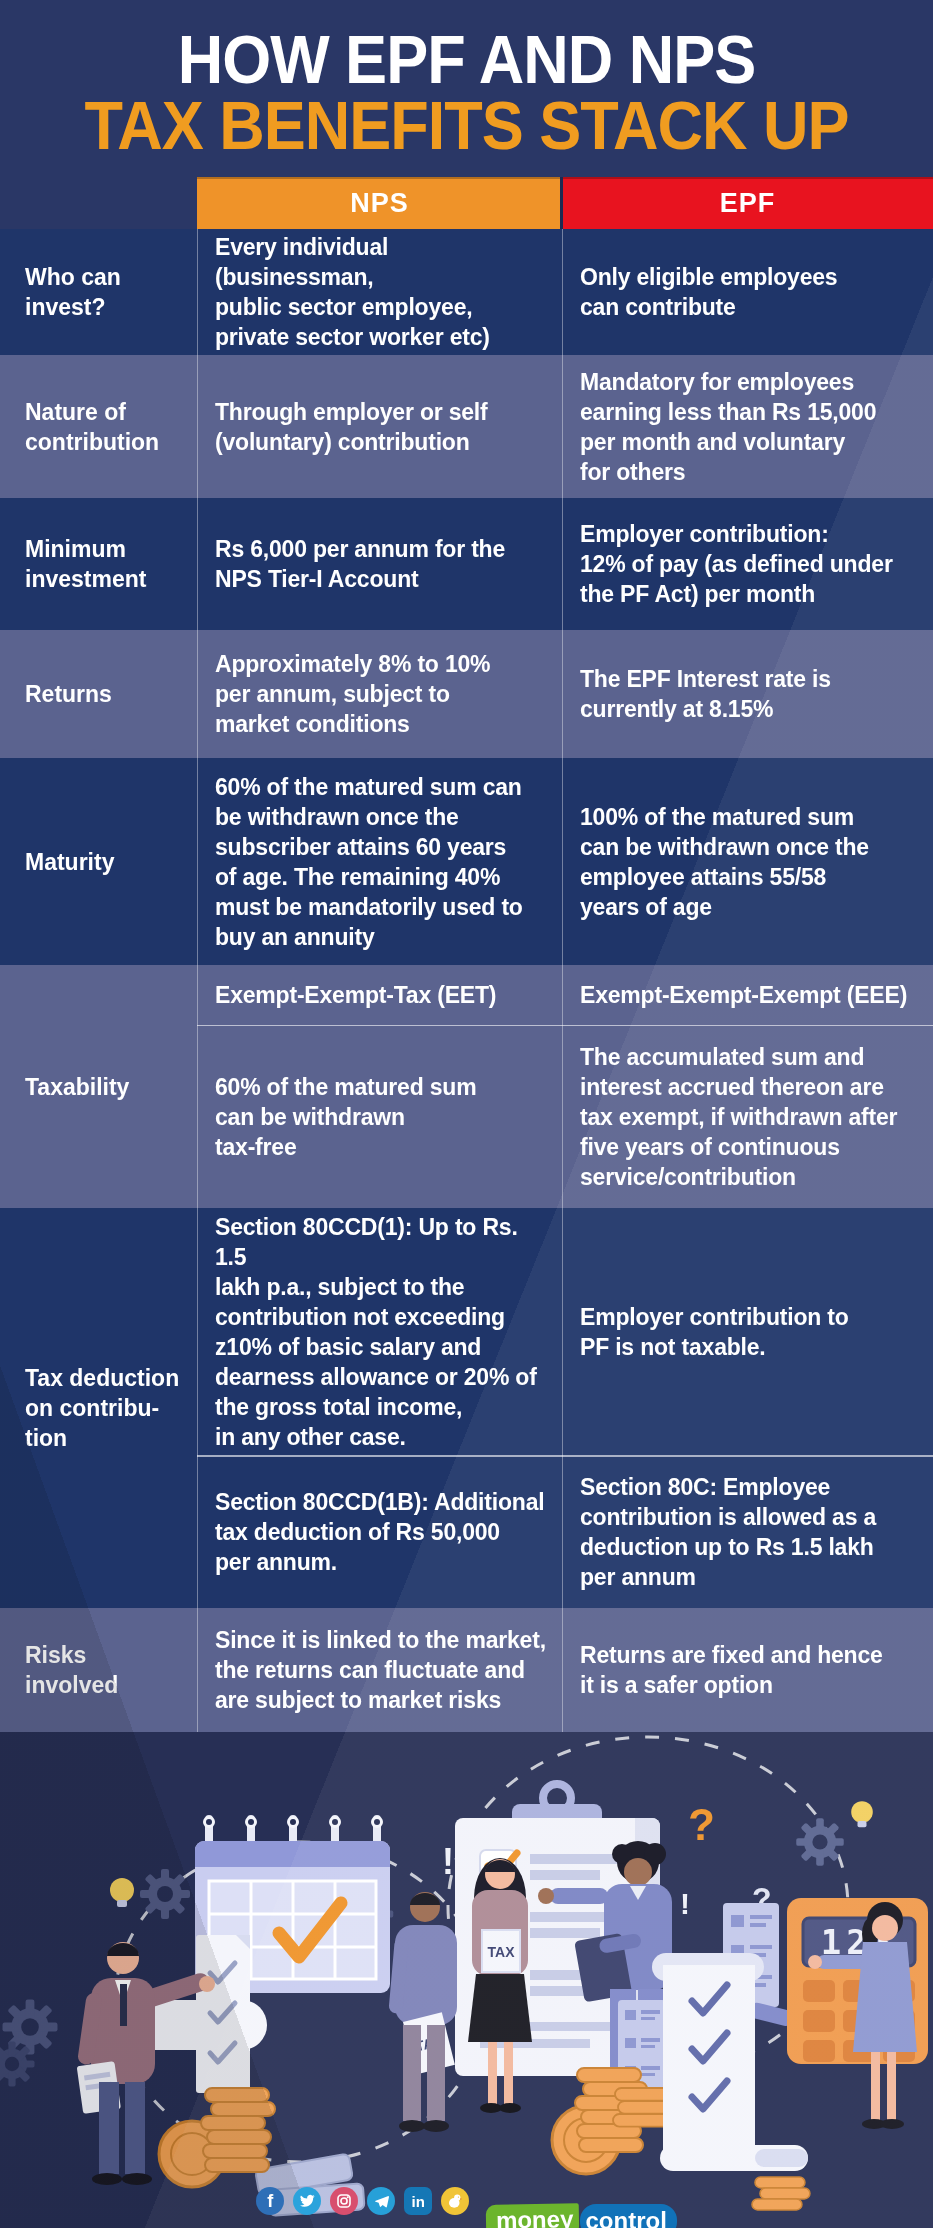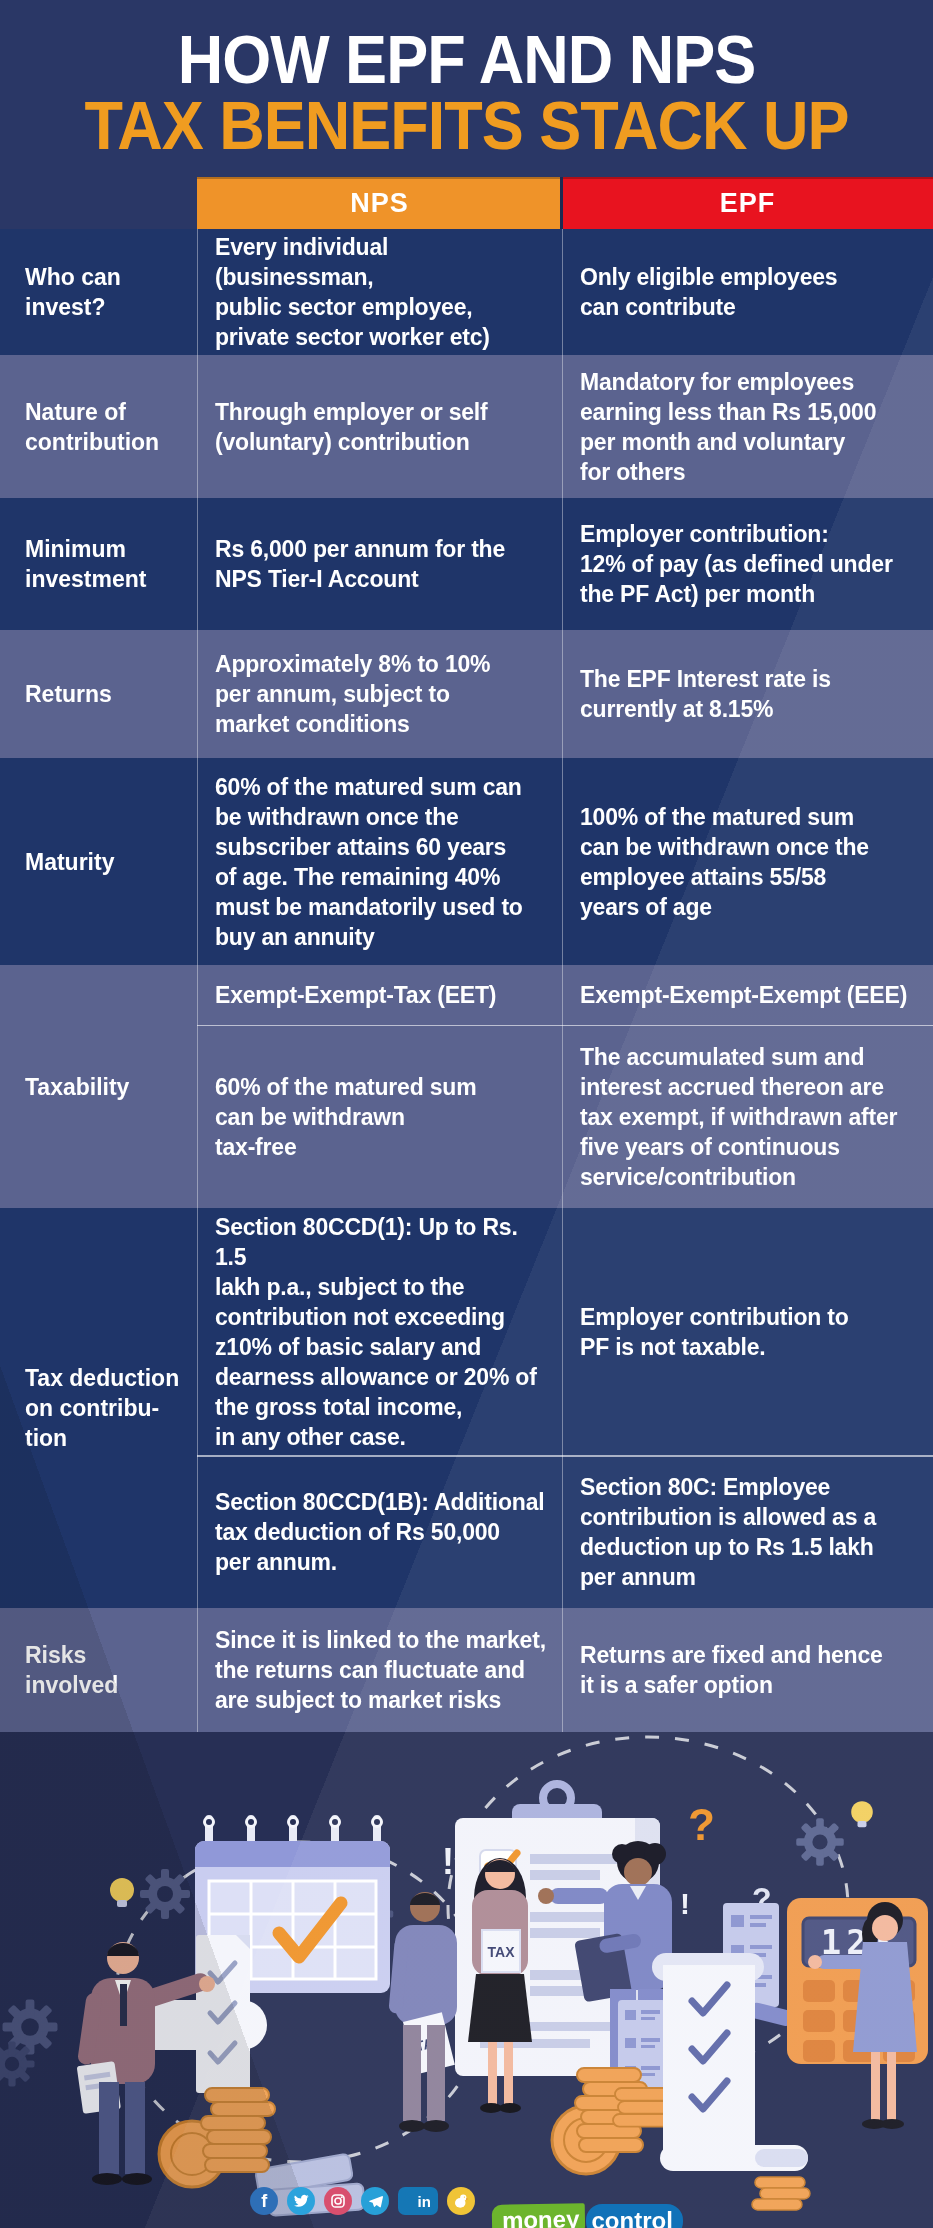--- a/index.html
+++ b/index.html
@@ -49,21 +49,21 @@
   
   .footer{ position:absolute; left:0; top:2164px; width:933px; display:flex; align-items:center;
            justify-content:center; gap:9px; z-index:6;}
   .sicon{ width:28px; height:28px; border-radius:50%; display:flex; align-items:center; justify-content:center;
           font-size:17px; font-weight:700; color:#fff; cursor:pointer;}
   .sicon svg{ display:block; }
   .ic-fb{ background:#2e6fb7; font-size:18px;}
   .ic-tw{ background:#2ba3dc; }
   .ic-ig{ background:#d84f6e; }
   .ic-tg{ background:#27a0d8; }
-  .ic-li{ background:#1577b5; border-radius:7px; font-size:15px;padding-left:12px;}
+  .ic-li{ background:#1577b5; border-radius:7px; font-size:15px;}
   .ic-koo{ background:#f0c437; }
   .mc-logo{ display:flex; align-items:center; margin-left:8px; cursor:pointer;margin-top:40px;}
   .mc-money{ background:#6cb52d; color:#fff; font-weight:700; font-size:24px; padding:2px 6px 4px 10px;
              border-radius:10px 2px 12px 6px; transform:rotate(-1deg);}
   .mc-control{ background:#1172b8; color:#fff; font-weight:700; font-size:24px; padding:3px 10px 3px 6px;border-radius:16px;}
 </style>
 </head>
 <body>
 
 <div class="page">

